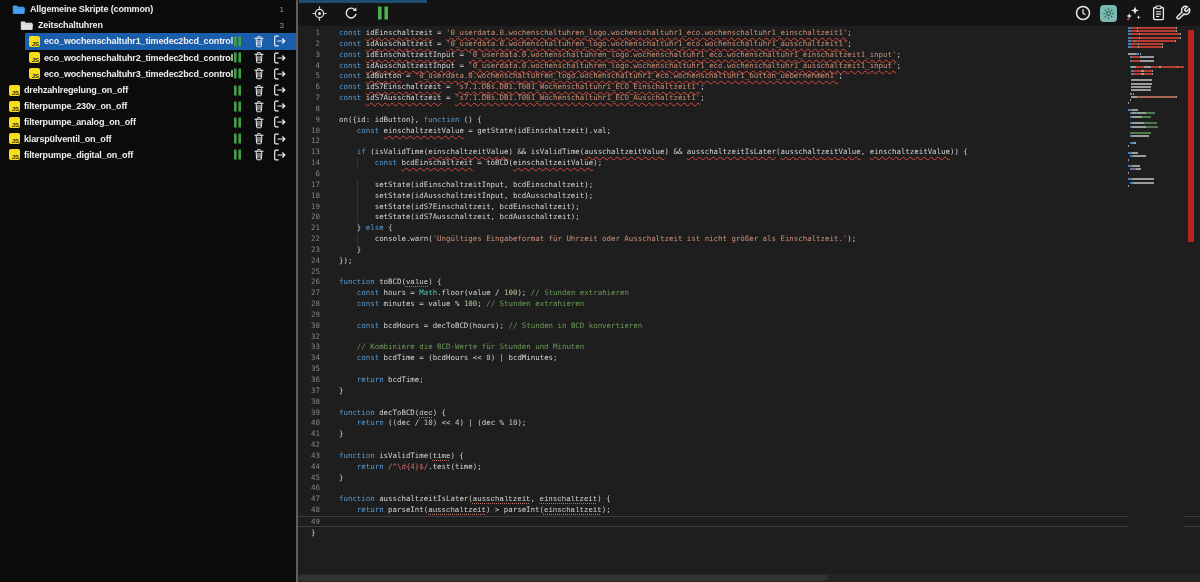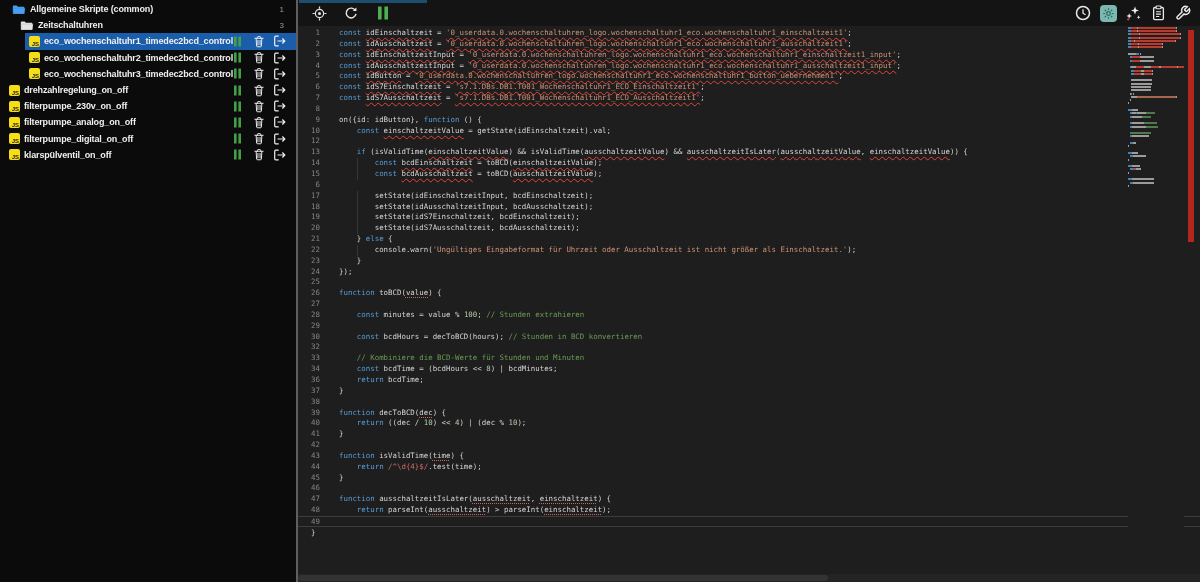--- a/index.html
+++ b/index.html
@@ -36,21 +36,21 @@
         font-family:"DejaVu Sans Mono",monospace;font-size:7.42px;box-sizing:border-box;}
   .line.cur{border-top:1px solid #3d3d3d;border-bottom:1px solid #3d3d3d;flex-direction:column;}
   .gut{width:28px;text-align:right;padding-right:6px;color:#858585;flex:none;box-sizing:border-box;}
   .src{margin-left:13px;position:relative;}
   .guide{position:absolute;top:0;bottom:0;width:1px;background:#353535;}
   .tk{color:#569cd6}.tp{color:#d4d4d4}.ts{color:#ce9178}.tc{color:#6a9955}
   .tn{color:#b5cea8}.tre{color:#d16969}.tt{color:#4ec9b0}
   .sq{text-decoration:underline;text-decoration-style:wavy;text-decoration-color:#e0453a;
       text-decoration-thickness:1px;text-underline-offset:2px;}
   .du{text-decoration:underline;text-decoration-style:dotted;text-decoration-color:#c06a5e;
-      text-underline-offset:2px;}
+      text-underline-offset:2px;font-family:Liberation Mono, monospace;}
   
   .minimap{position:absolute;left:830px;top:26px;width:56px;height:548px;background:#1e1e1e;overflow:hidden;cursor:pointer;}
   .mrow{height:3.3px;display:flex;align-items:center;}
   .mseg{height:2px;flex:none;}
   .ruler{position:absolute;left:890px;top:30px;width:6px;height:212px;background:#b3261e;}
   .hscroll{position:absolute;left:0;right:0;bottom:0;height:8px;background:#242424;}
   .hthumb{position:absolute;left:0;top:1px;width:530px;height:6px;background:#333;border-radius:3px;}
   svg{display:block;}
 </style>
 </head>
@@ -227,46 +227,46 @@
                 <path d="M7 1.5H3.2c-.7 0-1.2.5-1.2 1.2v9.6c0 .7.5 1.2 1.2 1.2H7" stroke="#f0f0f0" stroke-width="1.5" fill="none"></path>
                 <path d="M5.5 7.5h9M11.6 4.4l3 3.1-3 3.1" stroke="#f0f0f0" stroke-width="1.5" fill="none"></path>
               </svg>
             </span>
           </span>
         </div>
         <div class="srow">
           <span class="rowicon" style="margin-left: 9px;">
             <span class="jsbadge">JS</span>
           </span>
+          <span class="slabel">klarspülventil_on_off</span>
+          <span class="acts">
+            <span class="act">
+              <svg width="9" height="11" viewBox="0 0 9 11">
+                <rect x="1" y="0.5" width="2.6" height="10" fill="#43a047"></rect>
+                <rect x="5.4" y="0.5" width="2.6" height="10" fill="#43a047"></rect>
+              </svg>
+            </span>
+            <span class="act">
+              <svg width="12" height="13" viewBox="0 0 16 17">
+                <path d="M2.5 4.2h11M5.8 4V2.9c0-.5.4-.9.9-.9h2.6c.5 0 .9.4.9.9V4M4.2 4.5l.6 10c0 .6.5 1 1.1 1h4.2c.6 0 1.1-.4 1.1-1l.6-10M6.6 7v6M9.4 7v6" stroke="#f0f0f0" stroke-width="1.3" fill="none" stroke-linecap="round"></path>
+              </svg>
+            </span>
+            <span class="act">
+              <svg width="13" height="12" viewBox="0 0 16 15">
+                <path d="M7 1.5H3.2c-.7 0-1.2.5-1.2 1.2v9.6c0 .7.5 1.2 1.2 1.2H7" stroke="#f0f0f0" stroke-width="1.5" fill="none"></path>
+                <path d="M5.5 7.5h9M11.6 4.4l3 3.1-3 3.1" stroke="#f0f0f0" stroke-width="1.5" fill="none"></path>
+              </svg>
+            </span>
+          </span>
+        </div>
+        <div class="srow">
+          <span class="rowicon" style="margin-left: 9px;">
+            <span class="jsbadge">JS</span>
+          </span>
           <span class="slabel">filterpumpe_digital_on_off</span>
-          <span class="acts">
-            <span class="act">
-              <svg width="9" height="11" viewBox="0 0 9 11">
-                <rect x="1" y="0.5" width="2.6" height="10" fill="#43a047"></rect>
-                <rect x="5.4" y="0.5" width="2.6" height="10" fill="#43a047"></rect>
-              </svg>
-            </span>
-            <span class="act">
-              <svg width="12" height="13" viewBox="0 0 16 17">
-                <path d="M2.5 4.2h11M5.8 4V2.9c0-.5.4-.9.9-.9h2.6c.5 0 .9.4.9.9V4M4.2 4.5l.6 10c0 .6.5 1 1.1 1h4.2c.6 0 1.1-.4 1.1-1l.6-10M6.6 7v6M9.4 7v6" stroke="#f0f0f0" stroke-width="1.3" fill="none" stroke-linecap="round"></path>
-              </svg>
-            </span>
-            <span class="act">
-              <svg width="13" height="12" viewBox="0 0 16 15">
-                <path d="M7 1.5H3.2c-.7 0-1.2.5-1.2 1.2v9.6c0 .7.5 1.2 1.2 1.2H7" stroke="#f0f0f0" stroke-width="1.5" fill="none"></path>
-                <path d="M5.5 7.5h9M11.6 4.4l3 3.1-3 3.1" stroke="#f0f0f0" stroke-width="1.5" fill="none"></path>
-              </svg>
-            </span>
-          </span>
-        </div>
-        <div class="srow">
-          <span class="rowicon" style="margin-left: 9px;">
-            <span class="jsbadge">JS</span>
-          </span>
-          <span class="slabel">klarspülventil_on_off</span>
           <span class="acts">
             <span class="act">
               <svg width="9" height="11" viewBox="0 0 9 11">
                 <rect x="1" y="0.5" width="2.6" height="10" fill="#43a047"></rect>
                 <rect x="5.4" y="0.5" width="2.6" height="10" fill="#43a047"></rect>
               </svg>
             </span>
             <span class="act">
               <svg width="12" height="13" viewBox="0 0 16 17">
                 <path d="M2.5 4.2h11M5.8 4V2.9c0-.5.4-.9.9-.9h2.6c.5 0 .9.4.9.9V4M4.2 4.5l.6 10c0 .6.5 1 1.1 1h4.2c.6 0 1.1-.4 1.1-1l.6-10M6.6 7v6M9.4 7v6" stroke="#f0f0f0" stroke-width="1.3" fill="none" stroke-linecap="round"></path>
@@ -351,39 +351,39 @@
         <div class="line"><span class="gut">4</span><span class="src"><span class="tk">const </span><span class="tp sq">idAusschaltzeitInput</span><span class="tp"> = </span><span class="ts sq">'0_userdata.0.wochenschaltuhren_logo.wochenschaltuhr1_eco.wochenschaltuhr1_ausschaltzeit1_input'</span><span class="tp">;</span></span></div>
         <div class="line"><span class="gut">5</span><span class="src"><span class="tk">const </span><span class="tp sq">idButton</span><span class="tp"> = </span><span class="ts sq">'0_userdata.0.wochenschaltuhren_logo.wochenschaltuhr1_eco.wochenschaltuhr1_button_uebernehmen1'</span><span class="tp">;</span></span></div>
         <div class="line"><span class="gut">6</span><span class="src"><span class="tk">const </span><span class="tp sq">idS7Einschaltzeit</span><span class="tp"> = </span><span class="ts sq">'s7.1.DBs.DB1.T001_Wochenschaltuhr1_ECO_Einschaltzeit1'</span><span class="tp">;</span></span></div>
         <div class="line"><span class="gut">7</span><span class="src"><span class="tk">const </span><span class="tp sq">idS7Ausschaltzeit</span><span class="tp"> = </span><span class="ts sq">'s7.1.DBs.DB1.T001_Wochenschaltuhr1_ECO_Ausschaltzeit1'</span><span class="tp">;</span></span></div>
         <div class="line"><span class="gut">8</span><span class="src"></span></div>
         <div class="line"><span class="gut">9</span><span class="src"><span class="tp">on({id: idButton}, </span><span class="tk">function</span><span class="tp"> () {</span></span></div>
         <div class="line"><span class="gut">10</span><span class="src"><span class="tp">    </span><span class="tk">const </span><span class="tp sq">einschaltzeitValue</span><span class="tp"> = getState(idEinschaltzeit).val;</span></span></div>
         <div class="line"><span class="gut">12</span><span class="src"></span></div>
         <div class="line"><span class="gut">13</span><span class="src"><span class="tp">    </span><span class="tk">if</span><span class="tp"> (isValidTime(</span><span class="tp sq">einschaltzeitValue</span><span class="tp">) &amp;&amp; isValidTime(</span><span class="tp sq">ausschaltzeitValue</span><span class="tp">) &amp;&amp; </span><span class="tp sq">ausschaltzeitIsLater</span><span class="tp">(</span><span class="tp sq">ausschaltzeitValue</span><span class="tp">, </span><span class="tp sq">einschaltzeitValue</span><span class="tp">)) {</span></span></div>
         <div class="line"><span class="gut">14</span><span class="src"><i class="guide" style="left: 17.84px;"></i><span class="tp">        </span><span class="tk">const </span><span class="tp sq">bcdEinschaltzeit</span><span class="tp"> = toBCD(</span><span class="tp sq">einschaltzeitValue</span><span class="tp">);</span></span></div>
-        <div class="line"><span class="gut">15</span><span class="src"><i class="guide" style="left: 17.84px;"></i><span class="tp">        </span><span class="tk">const </span><span class="tp sq">bcdAusschaltzeit</span><span class="tp"> = toBCD(</span><span class="tp sq">ausschaltzeitValue</span><span class="tp">);</span></span></div>
         <div class="line"><span class="gut">6</span><span class="src"></span></div>
         <div class="line"><span class="gut">17</span><span class="src"><i class="guide" style="left: 17.84px;"></i><span class="tp">        setState(idEinschaltzeitInput, bcdEinschaltzeit);</span></span></div>
         <div class="line"><span class="gut">18</span><span class="src"><i class="guide" style="left: 17.84px;"></i><span class="tp">        setState(idAusschaltzeitInput, bcdAusschaltzeit);</span></span></div>
         <div class="line"><span class="gut">19</span><span class="src"><i class="guide" style="left: 17.84px;"></i><span class="tp">        setState(idS7Einschaltzeit, bcdEinschaltzeit);</span></span></div>
         <div class="line"><span class="gut">20</span><span class="src"><i class="guide" style="left: 17.84px;"></i><span class="tp">        setState(idS7Ausschaltzeit, bcdAusschaltzeit);</span></span></div>
         <div class="line"><span class="gut">21</span><span class="src"><span class="tp">    } </span><span class="tk">else</span><span class="tp"> {</span></span></div>
         <div class="line"><span class="gut">22</span><span class="src"><i class="guide" style="left: 17.84px;"></i><span class="tp">        console.warn(</span><span class="ts">'Ungültiges Eingabeformat für Uhrzeit oder Ausschaltzeit ist nicht größer als Einschaltzeit.'</span><span class="tp">);</span></span></div>
         <div class="line"><span class="gut">23</span><span class="src"><span class="tp">    }</span></span></div>
         <div class="line"><span class="gut">24</span><span class="src"><span class="tp">});</span></span></div>
         <div class="line"><span class="gut">25</span><span class="src"></span></div>
         <div class="line"><span class="gut">26</span><span class="src"><span class="tk">function </span><span class="tp">toBCD(</span><span class="tp du">value</span><span class="tp">) {</span></span></div>
-        <div class="line"><span class="gut">27</span></div>
+        <div class="line"><span class="gut">27</span><span class="src"><span class="tp">    </span><span class="tk">const </span><span class="tp">hours = </span><span class="tt">Math</span><span class="tp">.floor(value / </span><span class="tn">100</span><span class="tp">); </span><span class="tc">// Stunden extrahieren</span></span></div>
         <div class="line"><span class="gut">28</span><span class="src"><span class="tp">    </span><span class="tk">const </span><span class="tp">minutes = value % </span><span class="tn">100</span><span class="tp">; </span><span class="tc">// Stunden extrahieren</span></span></div>
         <div class="line"><span class="gut">29</span><span class="src"></span></div>
         <div class="line"><span class="gut">30</span><span class="src"><span class="tp">    </span><span class="tk">const </span><span class="tp">bcdHours = decToBCD(hours); </span><span class="tc">// Stunden in BCD konvertieren</span></span></div>
         <div class="line"><span class="gut">32</span><span class="src"></span></div>
         <div class="line"><span class="gut">33</span><span class="src"><span class="tp">    </span><span class="tc">// Kombiniere die BCD-Werte für Stunden und Minuten</span></span></div>
         <div class="line"><span class="gut">34</span><span class="src"><span class="tp">    </span><span class="tk">const </span><span class="tp">bcdTime = (bcdHours &lt;&lt; </span><span class="tn">8</span><span class="tp">) | bcdMinutes;</span></span></div>
+        <div class="line"><span class="gut">35</span><span class="src"></span></div>
         <div class="line"><span class="gut">36</span><span class="src"><span class="tp">    </span><span class="tk">return </span><span class="tp">bcdTime;</span></span></div>
         <div class="line"><span class="gut">37</span><span class="src"><span class="tp">}</span></span></div>
         <div class="line"><span class="gut">38</span><span class="src"></span></div>
         <div class="line"><span class="gut">39</span><span class="src"><span class="tk">function </span><span class="tp">decToBCD(</span><span class="tp du">dec</span><span class="tp">) {</span></span></div>
         <div class="line"><span class="gut">40</span><span class="src"><span class="tp">    </span><span class="tk">return </span><span class="tp">((dec / </span><span class="tn">10</span><span class="tp">) &lt;&lt; </span><span class="tn">4</span><span class="tp">) | (dec % </span><span class="tn">10</span><span class="tp">);</span></span></div>
         <div class="line"><span class="gut">41</span><span class="src"><span class="tp">}</span></span></div>
         <div class="line"><span class="gut">42</span><span class="src"></span></div>
         <div class="line"><span class="gut">43</span><span class="src"><span class="tk">function </span><span class="tp">isValidTime(</span><span class="tp du">time</span><span class="tp">) {</span></span></div>
         <div class="line"><span class="gut">44</span><span class="src"><span class="tp">    </span><span class="tk">return </span><span class="tre">/^\d{4}$/</span><span class="tp">.test(time);</span></span></div>
         <div class="line"><span class="gut">45</span><span class="src"><span class="tp">}</span></span></div>

